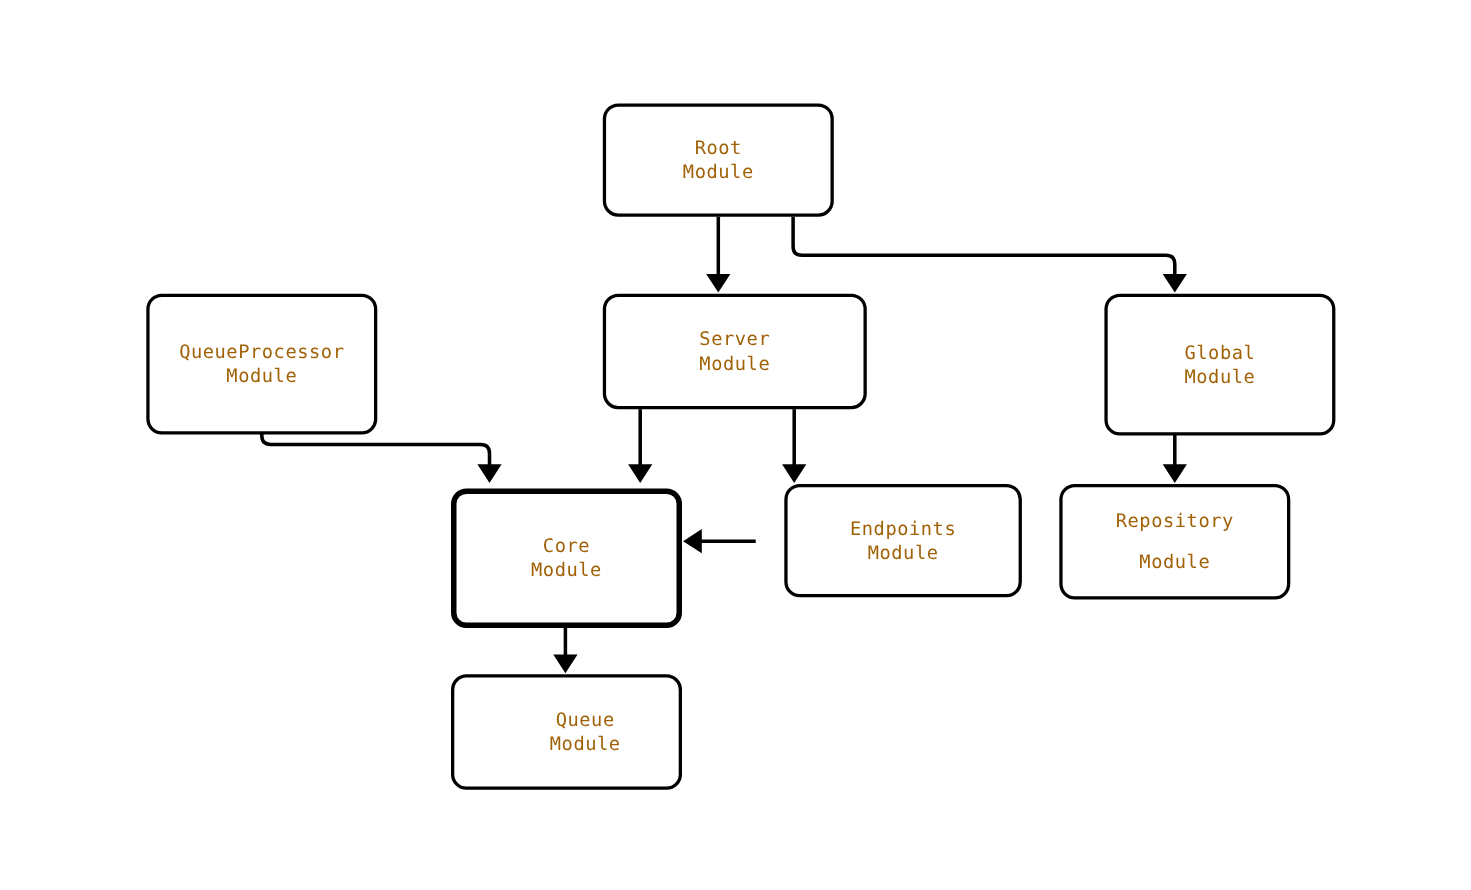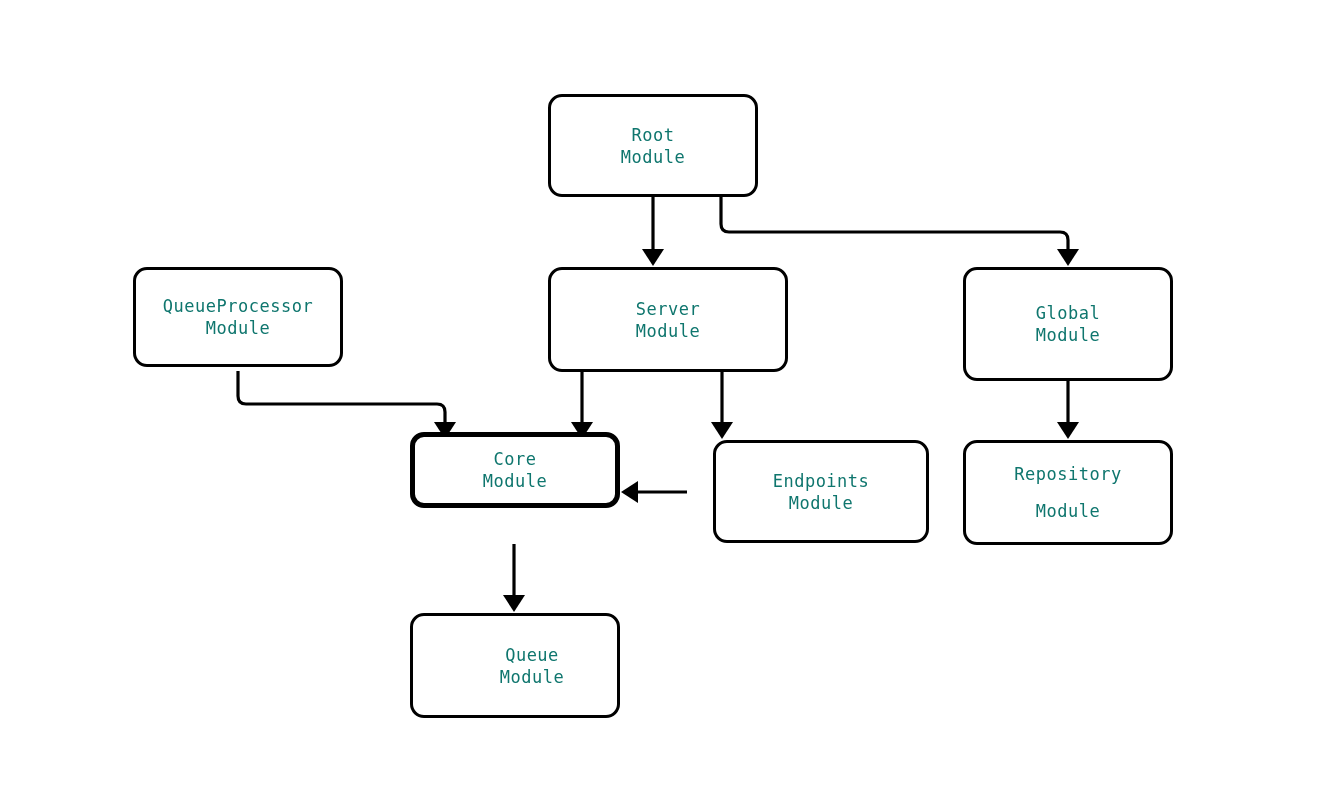--- a/index.html
+++ b/index.html
@@ -35,21 +35,21 @@
     justify-content: center;
     z-index: 2;
   }
   .node.emphasis {
     border-width: 5px;
   }
   .node-line {
     font-family: "DejaVu Sans Mono", "Liberation Mono", monospace;
     font-size: 17px;
     line-height: 22px;
-    color: #0f766e;
+    color: #a16207;
     white-space: pre;
     letter-spacing: 0.5px;
   }
 </style>
 </head>
 <body>
 
 <div id="canvas">
 
   <svg id="edge-layer" viewBox="0 0 1337 809" xmlns="http://www.w3.org/2000/svg">
@@ -85,36 +85,36 @@
         <path d="M 514 544 L 514 598" fill="none" stroke="#000000" stroke-width="3.2" stroke-linecap="butt" stroke-linejoin="round"></path>
         <polygon points="514,612 503,595 525,595" fill="#000000"></polygon>
       </g>
     </svg>
 
   <div class="node" id="node-root" style="left: 548px; top: 94px; width: 210px; height: 103px; border-color: rgb(0, 0, 0); background: rgb(255, 255, 255);">
     <span class="node-line">Root</span>
     <span class="node-line">Module</span>
   </div>
 
-  <div class="node" id="node-queueprocessor" style="left: 133px; top: 267px; width: 210px; height: 100px; border-color: rgb(0, 0, 0); background: rgb(255, 255, 255);">
+  <div class="node" id="node-queueprocessor" style="left: 133px; top: 267px; width: 210px; height: 128px; border-color: rgb(0, 0, 0); background: rgb(255, 255, 255);">
     <span class="node-line">QueueProcessor</span>
     <span class="node-line">Module</span>
   </div>
 
   <div class="node" id="node-server" style="left: 548px; top: 267px; width: 240px; height: 105px; border-color: rgb(0, 0, 0); background: rgb(255, 255, 255);">
     <span class="node-line">Server</span>
     <span class="node-line">Module</span>
   </div>
 
-  <div class="node" id="node-global" style="left: 963px; top: 267px; width: 210px; height: 114px; border-color: rgb(0, 0, 0); background: rgb(255, 255, 255);">
+  <div class="node" id="node-global" style="left: 1004px; top: 267px; width: 210px; height: 129px; border-color: rgb(0, 0, 0); background: rgb(255, 255, 255);">
     <span class="node-line">Global</span>
     <span class="node-line">Module</span>
   </div>
 
-  <div class="node emphasis" id="node-core" style="left: 410px; top: 432px; width: 210px; height: 76px; border-color: rgb(0, 0, 0); background: rgb(255, 255, 255);">
+  <div class="node emphasis" id="node-core" style="left: 410px; top: 444px; width: 210px; height: 127px; border-color: rgb(0, 0, 0); background: rgb(255, 255, 255);">
     <span class="node-line">Core</span>
     <span class="node-line">Module</span>
   </div>
 
   <div class="node" id="node-endpoints" style="left: 713px; top: 440px; width: 216px; height: 103px; border-color: rgb(0, 0, 0); background: rgb(255, 255, 255);">
     <span class="node-line">Endpoints</span>
     <span class="node-line">Module</span>
   </div>
 
   <div class="node" id="node-repository" style="left: 963px; top: 440px; width: 210px; height: 105px; border-color: rgb(0, 0, 0); background: rgb(255, 255, 255); gap: 15px;">

